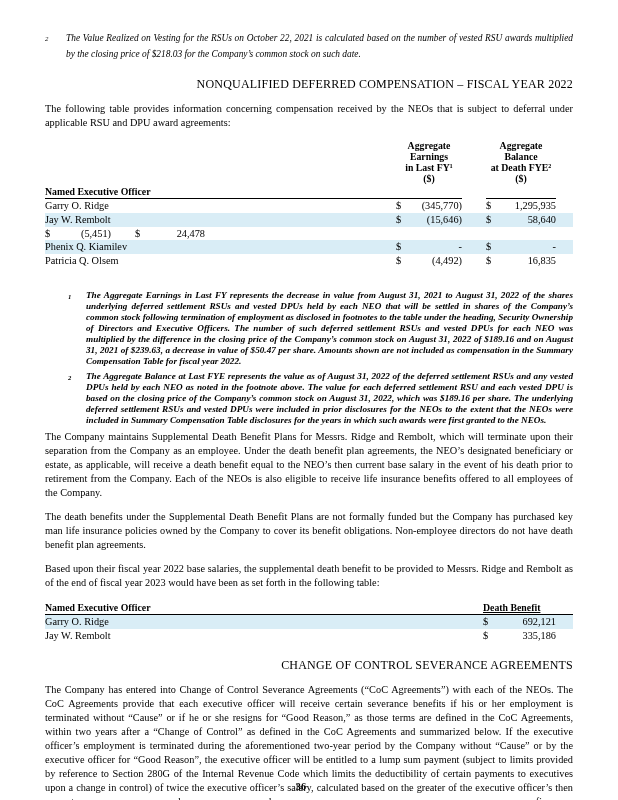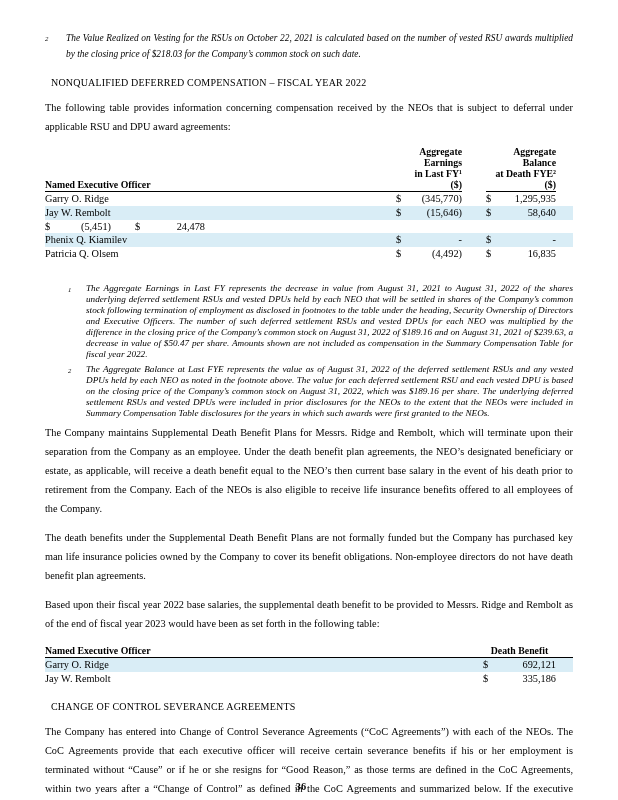--- a/index.html
+++ b/index.html
@@ -11,51 +11,51 @@
     overflow: hidden;
     position: relative;
   }
   .page { padding: 30px 45px 0 45px; }
 
   
   .topnote { display: flex; font-style: italic; font-size: 9.4px; line-height: 16px; }
   .topnote .fn-marker { flex: 0 0 21px; font-size: 6.8px; padding-top: 1px; }
   .topnote .fn-text { flex: 1; text-align: justify; }
 
-  h1.sec { font-size: 10px; font-weight: normal; margin: 15px 0 10px 6px; letter-spacing: 0.2px; }
-  p.body { font-size: 10.3px; line-height: 19px; margin: 0 0 10px 0; text-align: justify; }
+  h1.sec { font-size: 12px; font-weight: normal; margin: 15px 0 10px 6px; letter-spacing: 0.2px; text-align: right; }
+  p.body { font-size: 10.3px; line-height: 14px; margin: 0 0 10px 0; text-align: justify; }
   p.body.cont { text-align-last: justify; }
 
   
   .t1 { margin-top: 8px; font-size: 10.3px; }
   .t1-head { display: flex; align-items: flex-end; }
   .t1-name-h { flex: 1; border-bottom: 1px solid #000; font-weight: bold; padding-bottom: 1px; font-size: 9.8px; }
-  .t1-col-h { text-align: right; font-weight: bold; border-bottom: 1px solid #000; line-height: 11px; padding-bottom: 1px; font-size: 9.8px; }
+  .t1-col-h { text-align: center; font-weight: bold; border-bottom: 1px solid #000; line-height: 11px; padding-bottom: 14px; font-size: 9.8px; }
   .t1-col-h.c1 { width: 66px; }
   .t1-col-h.c2 { width: 70px; }
   .t1-sp { width: 24px; flex: 0 0 24px; }
   .t1-rp { width: 17px; flex: 0 0 17px; }
   .t1-row { display: flex; height: 13.8px; line-height: 13.8px; }
   .t1-rows .t1-row:nth-child(even) { background: var(--shade, #d9edf6); }
   .t1-row .name { flex: 1; }
   .cell { display: flex; justify-content: space-between; }
   .cell.c1 { width: 66px; flex: 0 0 66px; }
   .cell.c2 { width: 70px; flex: 0 0 70px; }
 
   
-  .fnlist { margin: 22px 0 0 23px; }
+  .fnlist { margin: 22px 0 0 23px; font-weight: bold; }
   .footnote { display: flex; font-style: italic; font-size: 9.2px; line-height: 11px; margin-bottom: 4px; }
   .footnote .fn-num { flex: 0 0 18px; font-size: 6.6px; padding-top: 1px; }
   .footnote .fn-body { flex: 1; text-align: justify; }
 
   
   .t2 { margin: 12px 0 12px 0; font-size: 10.3px; }
   .t2-head { display: flex; border-bottom: 1px solid #000; padding-bottom: 1px; font-weight: bold; font-size: 9.8px; align-items: flex-end; }
   .t2-head .nh { flex: 1; }
-  .t2-head .vh { width: 73px; flex: 0 0 73px; text-align: center; }
+  .t2-head .vh { width: 73px; flex: 0 0 73px; text-align: left; text-decoration: underline; }
   .t2-head .rp { width: 17px; flex: 0 0 17px; }
   .t2-row { display: flex; height: 13.8px; line-height: 13.8px; }
   .t2-rows .t2-row:nth-child(odd) { background: var(--shade, #d9edf6); }
   .t2-row .name { flex: 1; }
   .t2-row .cell2 { width: 73px; flex: 0 0 73px; display: flex; justify-content: space-between; }
   .t2-row .rp { width: 17px; flex: 0 0 17px; }
 
   .pagenum { position: absolute; bottom: 8px; left: 0; right: 16px; text-align: center; font-size: 10.3px; font-weight: bold; }
 </style>
 </head>

